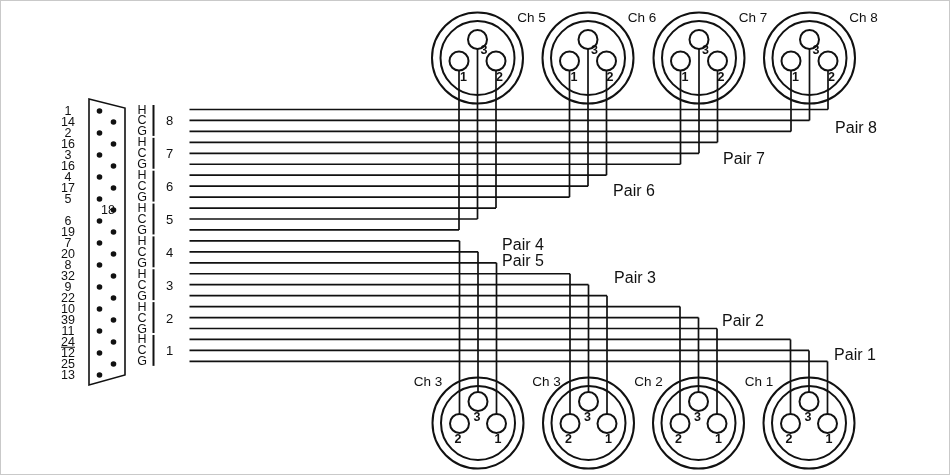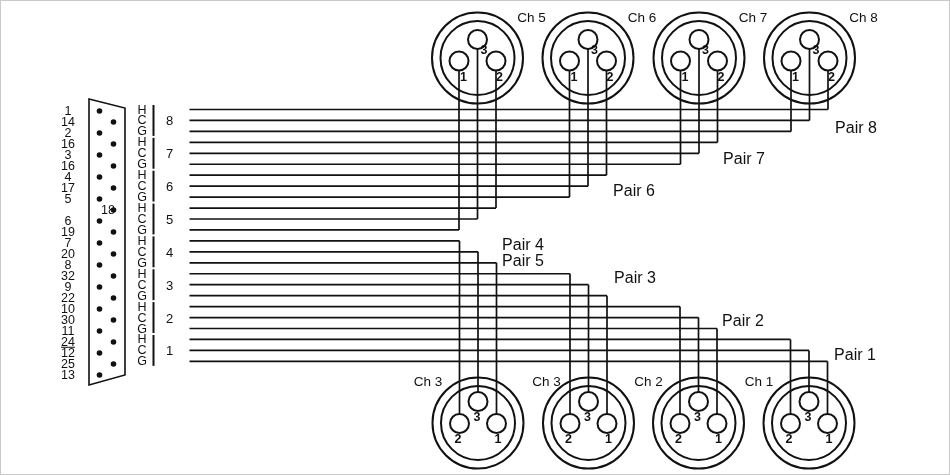--- a/index.html
+++ b/index.html
@@ -157,21 +157,21 @@
     <div class="lbl num" style="left: 67px; top: 209px; margin-left: 40px;">18</div>
     <div class="lbl num" style="left: 67px; top: 220px;">6</div>
     <div class="lbl num" style="left: 67px; top: 231px;">19</div>
     <div class="lbl num" style="left: 67px; top: 242px;">7</div>
     <div class="lbl num" style="left: 67px; top: 253px;">20</div>
     <div class="lbl num" style="left: 67px; top: 264px;">8</div>
     <div class="lbl num" style="left: 67px; top: 275px;">32</div>
     <div class="lbl num" style="left: 67px; top: 286px;">9</div>
     <div class="lbl num" style="left: 67px; top: 297px;">22</div>
     <div class="lbl num" style="left: 67px; top: 308px;">10</div>
-    <div class="lbl num" style="left: 67px; top: 319px;">30</div>
+    <div class="lbl num" style="left: 67px; top: 319px;">39</div>
     <div class="lbl num" style="left: 67px; top: 330px;">11</div>
     <div class="lbl num" style="left: 67px; top: 341px; text-decoration: underline;">24</div>
     <div class="lbl num" style="left: 67px; top: 352px;">12</div>
     <div class="lbl num" style="left: 67px; top: 363px;">25</div>
     <div class="lbl num" style="left: 67px; top: 374px;">13</div>
     <div class="lbl letter" style="left: 141px; top: 108.5px;">H</div>
     <div class="lbl letter" style="left: 141px; top: 119.45px;">C</div>
     <div class="lbl letter" style="left: 141px; top: 130.4px;">G</div>
     <div class="lbl letter" style="left: 141px; top: 141.35px;">H</div>
     <div class="lbl letter" style="left: 141px; top: 152.3px;">C</div>

